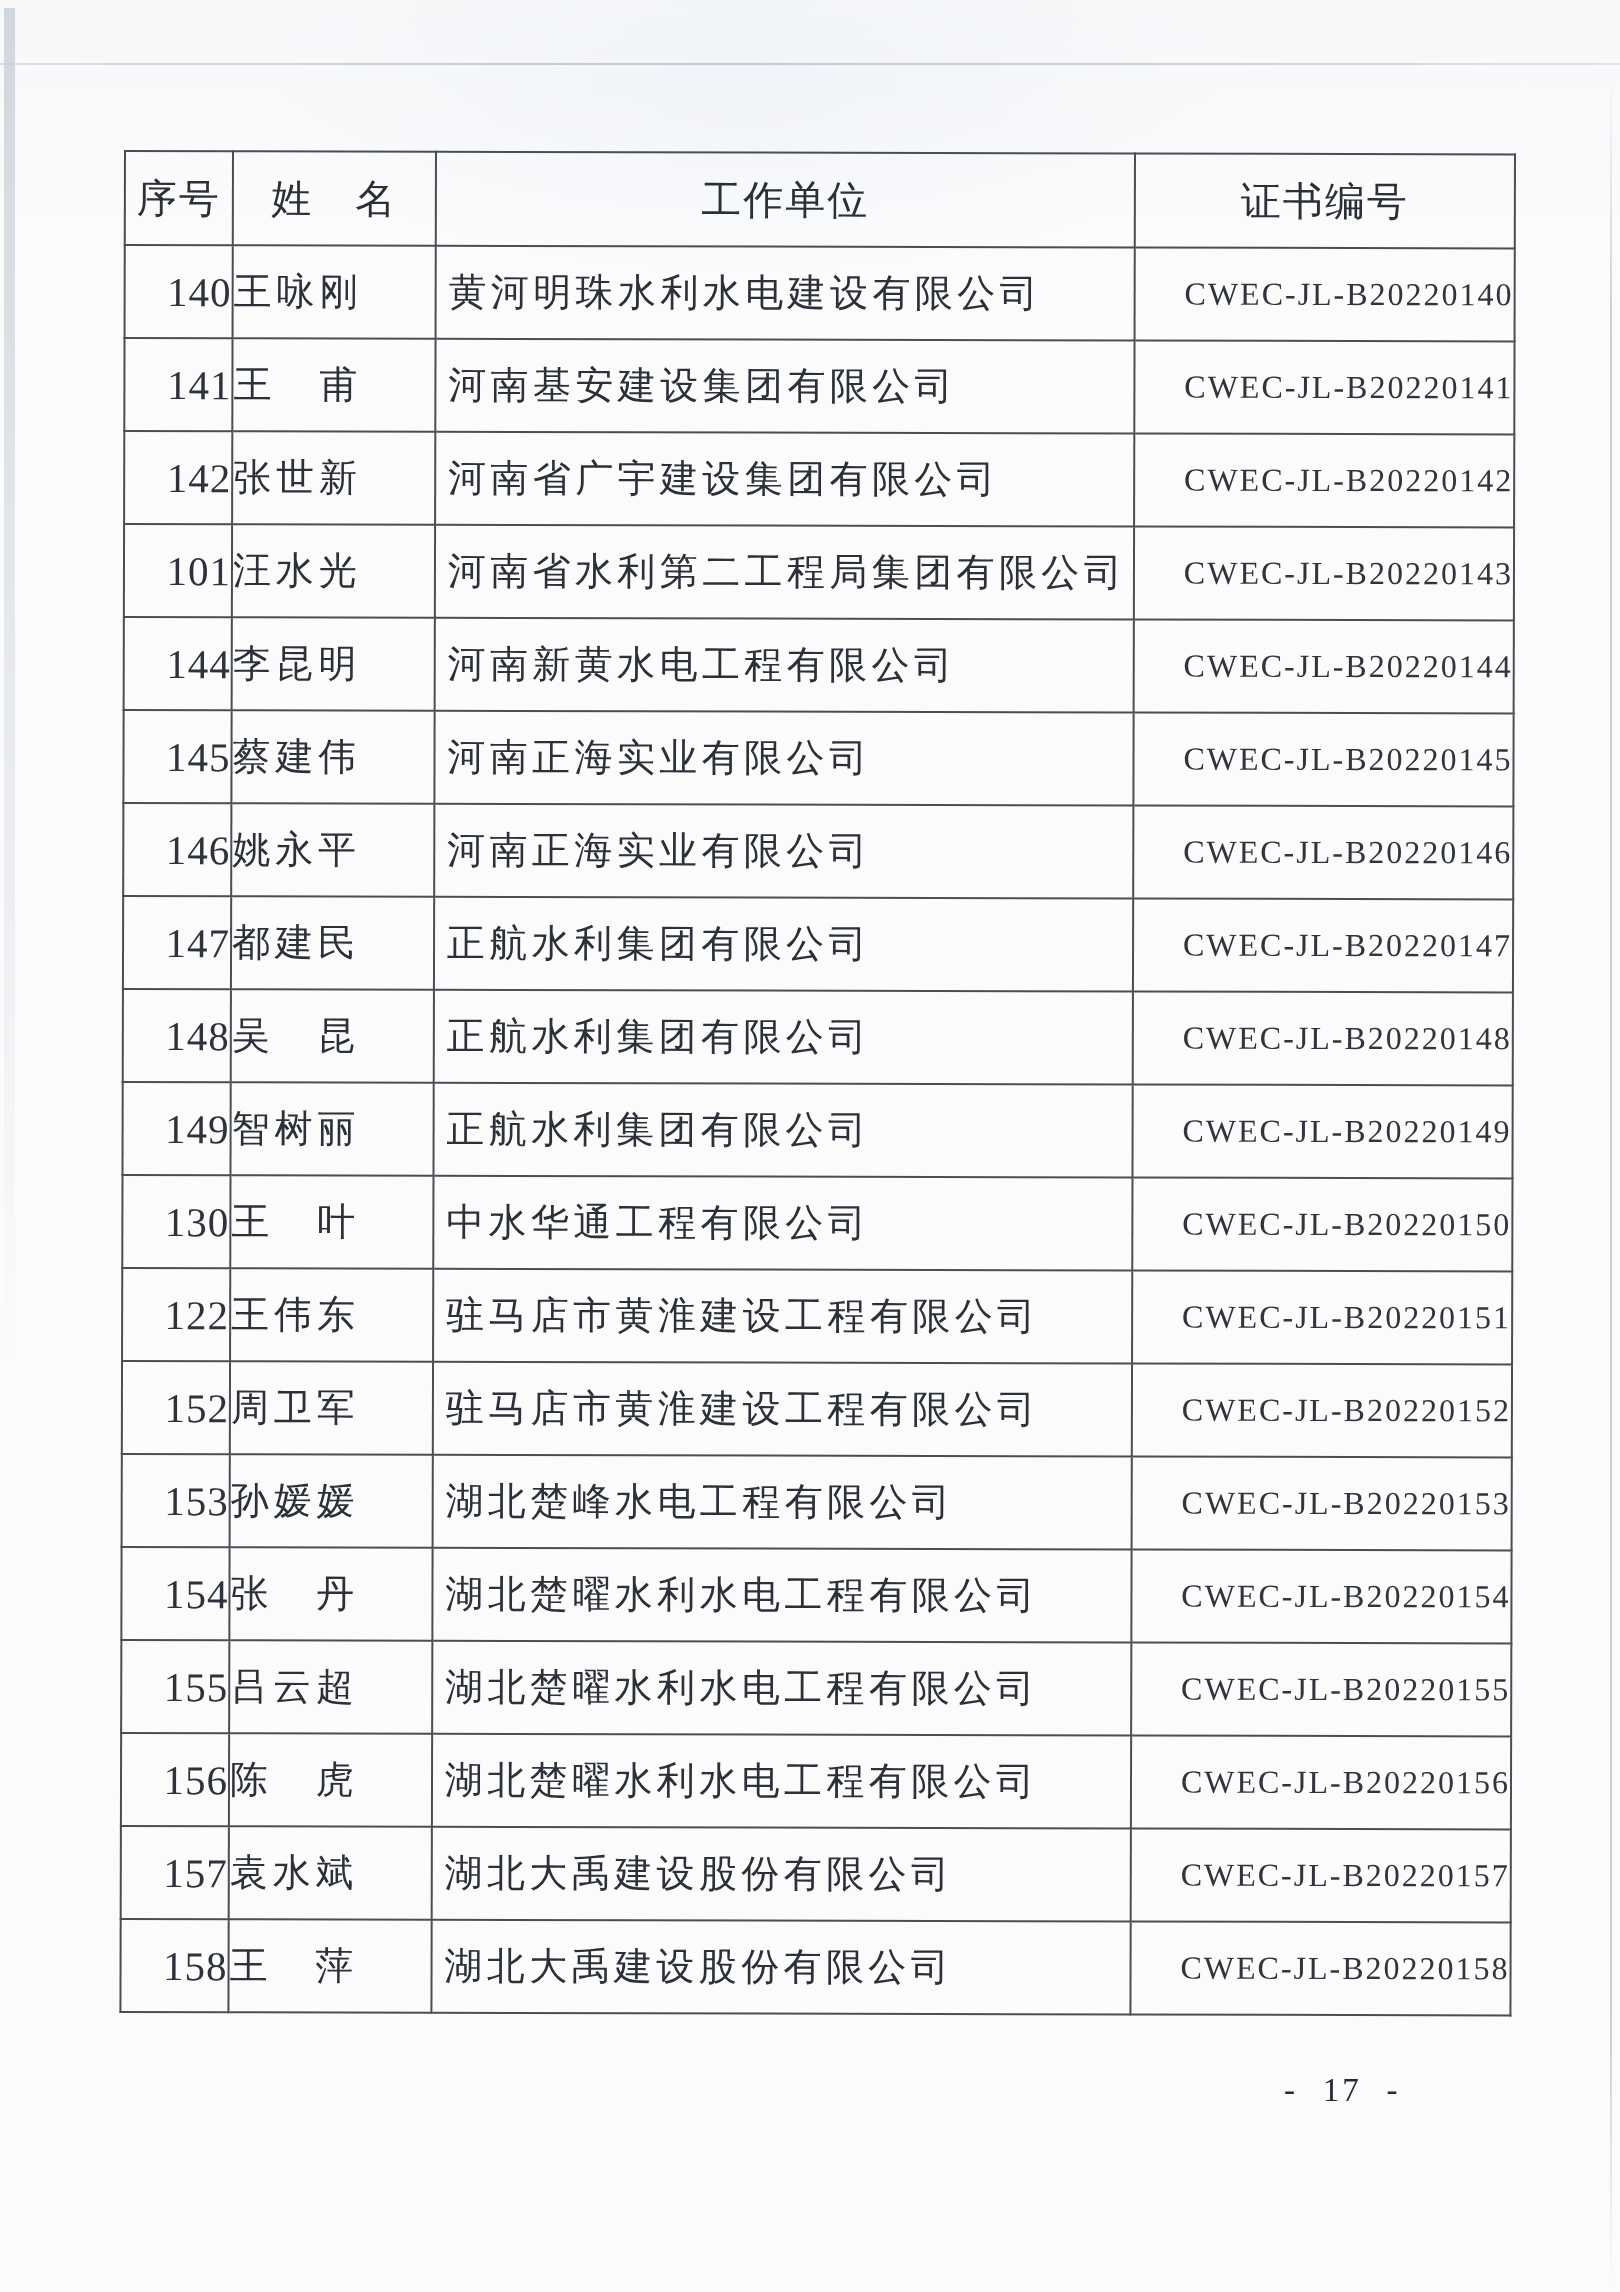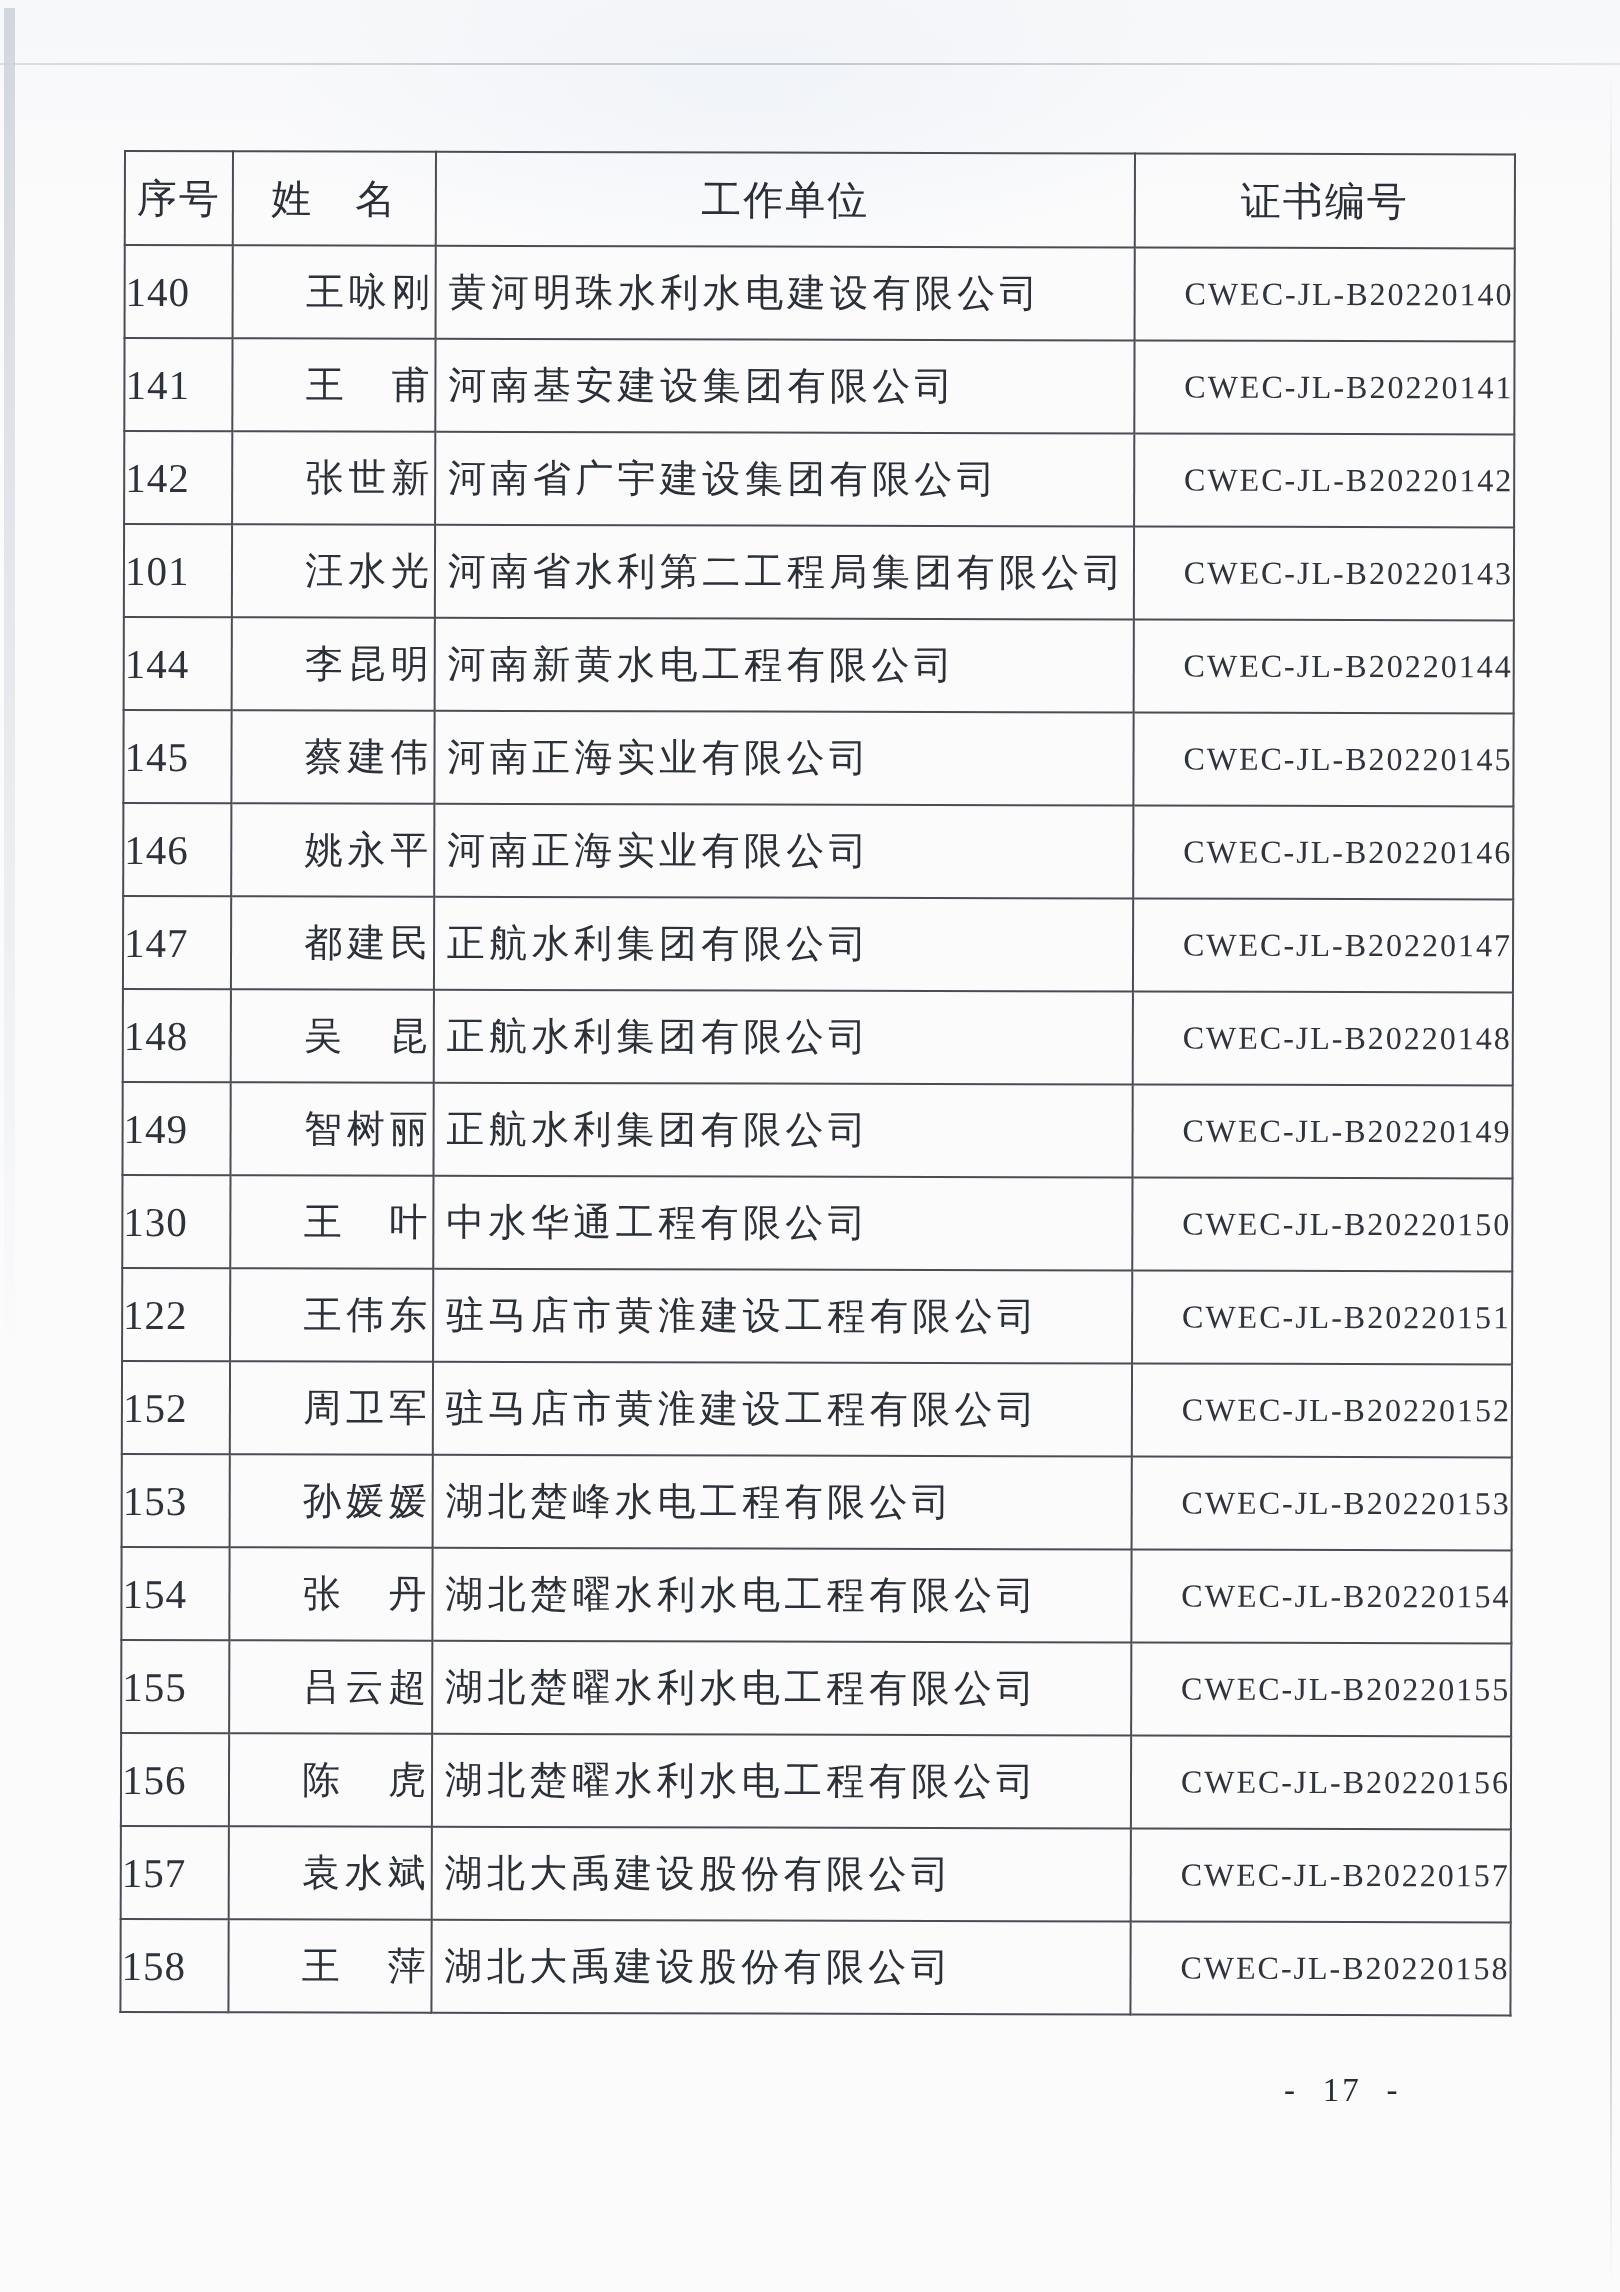--- a/index.html
+++ b/index.html
@@ -73,27 +73,27 @@
   }
   .roster tbody td {
     height: 91px;
     vertical-align: middle;
   }
   col.w-index { width: 108px; }
   col.w-name { width: 203px; }
   col.w-employer { width: 699px; }
   col.w-cert { width: 380px; }
   td.col-index {
-    text-align: left;
+    text-align: right;
     font-size: 41px;
     letter-spacing: 1px;
     color: #2e323b;
   }
   td.col-name {
-    text-align: right;
+    text-align: left;
     font-size: 38px;
     letter-spacing: 4.9px;
     color: #2c3038;
   }
   td.col-employer {
     text-align: left;
     padding-left: 11.8px;
     font-size: 38px;
     letter-spacing: 4.4px;
     color: #2c3038;

